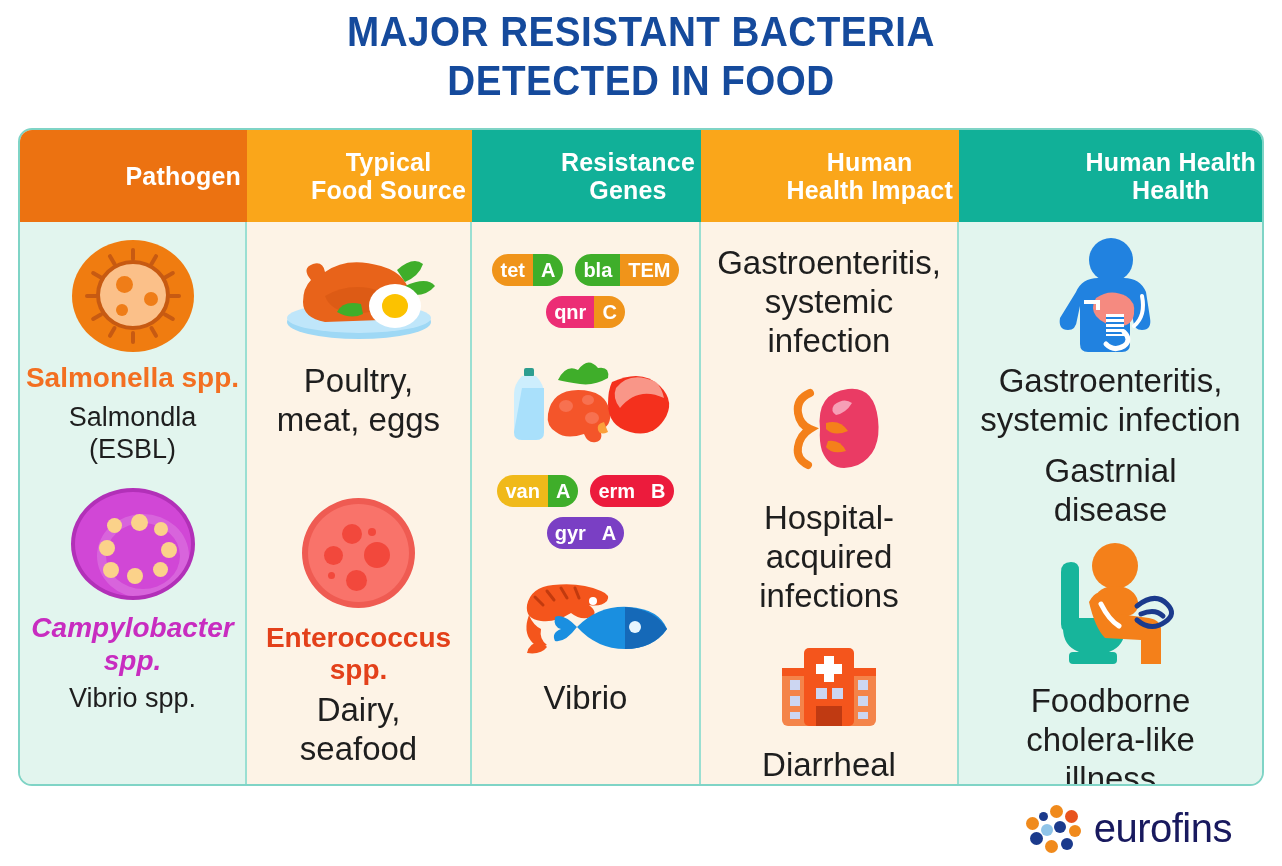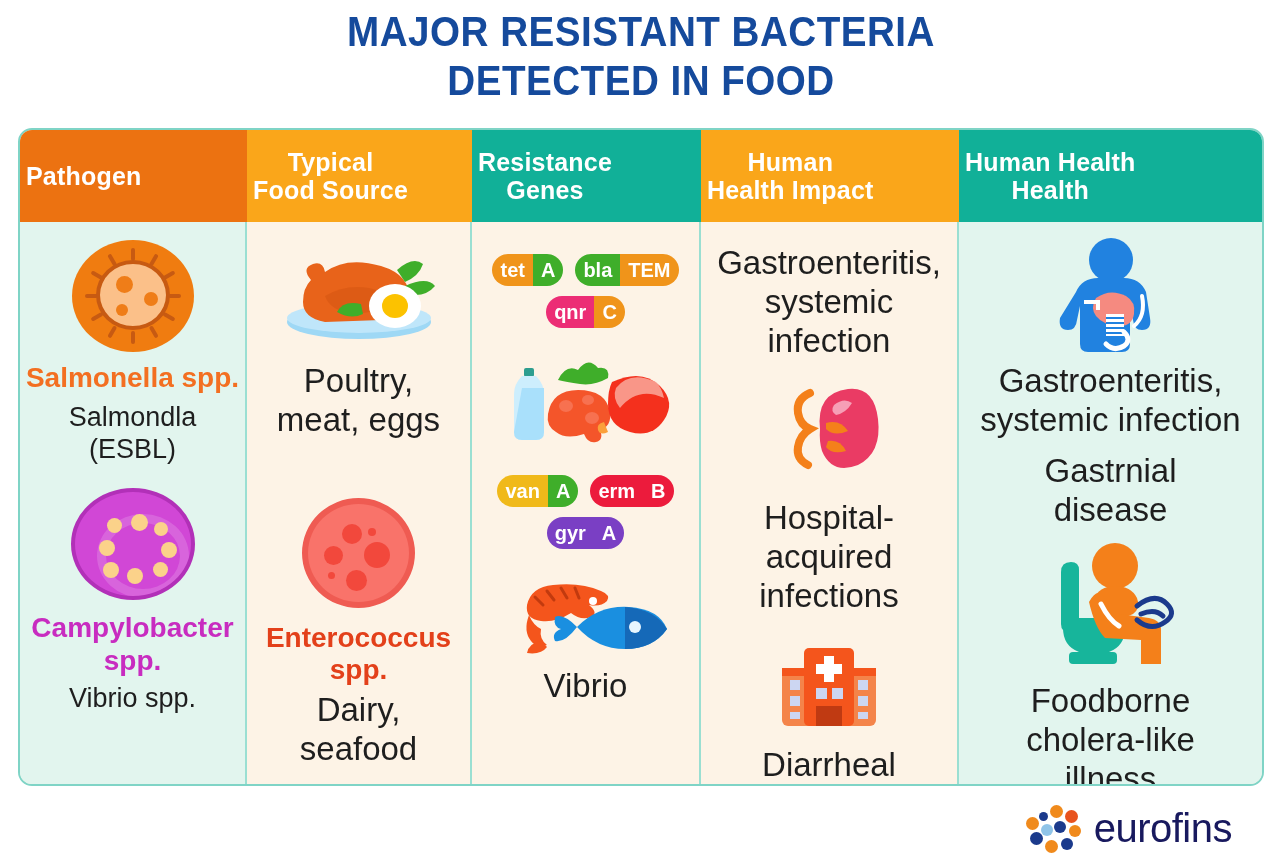--- a/index.html
+++ b/index.html
@@ -53,21 +53,21 @@
     background: #fdf3e6;
   }
   .header-row {
     display: flex;
     height: 92px;
     flex: 0 0 92px;
   }
   .header-cell {
     display: flex;
     align-items: center;
-    justify-content: flex-start;
+    justify-content: flex-end;
     text-align: center;
     color: #ffffff;
     font-weight: bold;
     font-size: 25px;
     line-height: 1.12;
     font-family: "Liberation Sans Narrow", "Liberation Sans", sans-serif;
     letter-spacing: 0.2px;
     box-sizing: border-box;
     padding: 0 6px;
   }
@@ -108,21 +108,21 @@
   }
   .cell-text.big { font-size: 33px; }
   .name-bold {
     font-weight: bold;
     font-size: 28px;
     line-height: 1.16;
     text-align: center;
     padding: 0 4px;
   }
   .c-orange  { color: #f36f21; }
-  .c-magenta { color: #c82cc0; }
+  .c-magenta { color: #c82cc0; font-style: italic; }
   .c-red     { color: #e3401a; }
 
   
   .icon {
     position: relative;
     flex: none;
   }
 
   
   .germ-orange {
@@ -381,21 +381,21 @@
             <path d="M28 40 q-6 16 2 26 q6 8 16 4 q-8 -6 -6 -16 q-8 -4 -12 -14z" fill="#f4551c"></path>
             <path d="M40 66 q-12 2 -14 12 q14 2 20 -6z" fill="#f4551c"></path>
             <path d="M34 22 l8 8 M46 16 l7 9 M60 13 l6 10 M74 13 l4 10" stroke="#c23a0e" stroke-width="3" fill="none" stroke-linecap="round"></path>
             <circle cx="92" cy="26" r="4" fill="#ffffff"></circle>
             <path d="M76 52 q22 -22 52 -20 q30 2 38 22 q-14 20 -42 20 q-28 0 -48 -22z" fill="#1a8fe0"></path>
             <path d="M124 32 q30 2 42 22 q-14 20 -42 20z" fill="#1569b8"></path>
             <path d="M76 52 q-14 -14 -22 -10 q-2 10 6 12 q-10 4 -6 12 q10 2 22 -14z" fill="#1a8fe0"></path>
             <circle cx="134" cy="52" r="6" fill="#e7f6ff"></circle>
           </svg>
         </div>
-        <div class="cell-text big" style="margin-top:12px">Vibrio</div>
+        <div class="cell-text big" style="margin-top:24px">Vibrio</div>
       </div>
 
       <div class="body-cell col-4 bg-cream">
         <div class="cell-text big" style="margin-top:22px">
           <div>Gastroenteritis,</div>
           <div>systemic</div>
           <div>infection</div>
         </div>
 
         <div class="icon" style="margin-top:18px;width:110px;height:100px">

